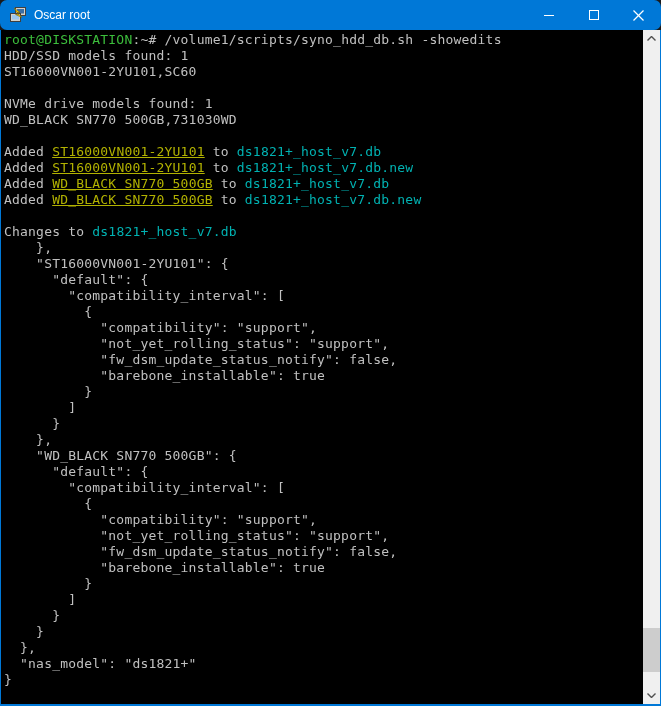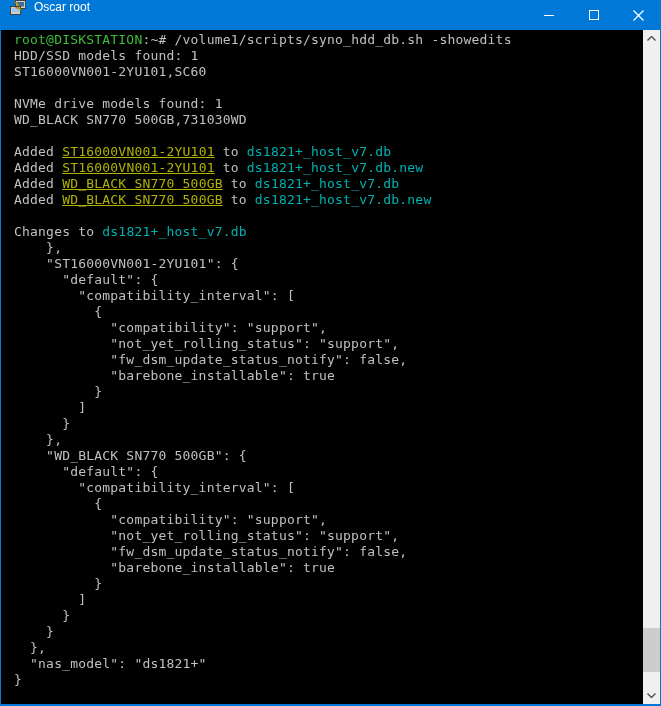--- a/index.html
+++ b/index.html
@@ -2,36 +2,36 @@
 <html style="--accent: #0078d7; --title-fg: #ffffff; --term-bg: #000000; --fg: #c0c0c0; --green: #3cbe3c; --yellow: #b2b200; --cyan: #00b2b2; --sb-track: #f0f0f0; --sb-thumb: #cdcdcd; --sb-arrow: #505050;"><head>
 <meta charset="utf-8">
 <style>
   * { margin:0; padding:0; box-sizing:border-box; }
   html,body { width:661px; height:706px; overflow:hidden; background:#1a1a1a; }
   body { font-family:"Liberation Sans", sans-serif; }
 
   .window { width:661px; height:706px; display:flex; flex-direction:column; }
 
   
-  .titlebar { height:30px; background:var(--accent); display:flex; align-items:flex-start; flex:0 0 30px; }
+  .titlebar { height:30px; background:var(--accent); display:flex; align-items:center; flex:0 0 30px;border-radius:7px; }
   .app-icon { width:16px; height:16px; margin-left:10px; display:inline-flex; }
   .title { color:var(--title-fg); font-size:12px; margin-left:8px; flex:1;
            white-space:nowrap; overflow:hidden; }
   .controls { display:flex; height:30px; }
   .ctrl { width:45px; height:30px; display:flex; align-items:center; justify-content:center; cursor:default; }
   .glyph-min { width:10px; height:1px; background:var(--title-fg); }
   .glyph-max { width:10px; height:10px; border:1px solid var(--title-fg); }
 
   
   .winbody { flex:1; display:flex; min-height:0;
              border-left:1px solid var(--accent);
              border-right:1px solid var(--accent);
              border-bottom:2px solid var(--accent); }
 
-  .terminal { flex:1; background:var(--term-bg); padding:2px 0 0 13px; overflow:hidden;
+  .terminal { flex:1; background:var(--term-bg); padding:2px 0 0 3px; overflow:hidden;
               font-family:"DejaVu Sans Mono", monospace;
               font-size:13px; line-height:16px; letter-spacing:0.2px;
               white-space:pre; color:var(--fg); }
   .line { height:16px; }
   .c-fg     { color:var(--fg); }
   .c-green  { color:var(--green); }
   .c-yellow { color:var(--yellow);text-decoration:underline; }
   .c-cyan   { color:var(--cyan); }
 
   

